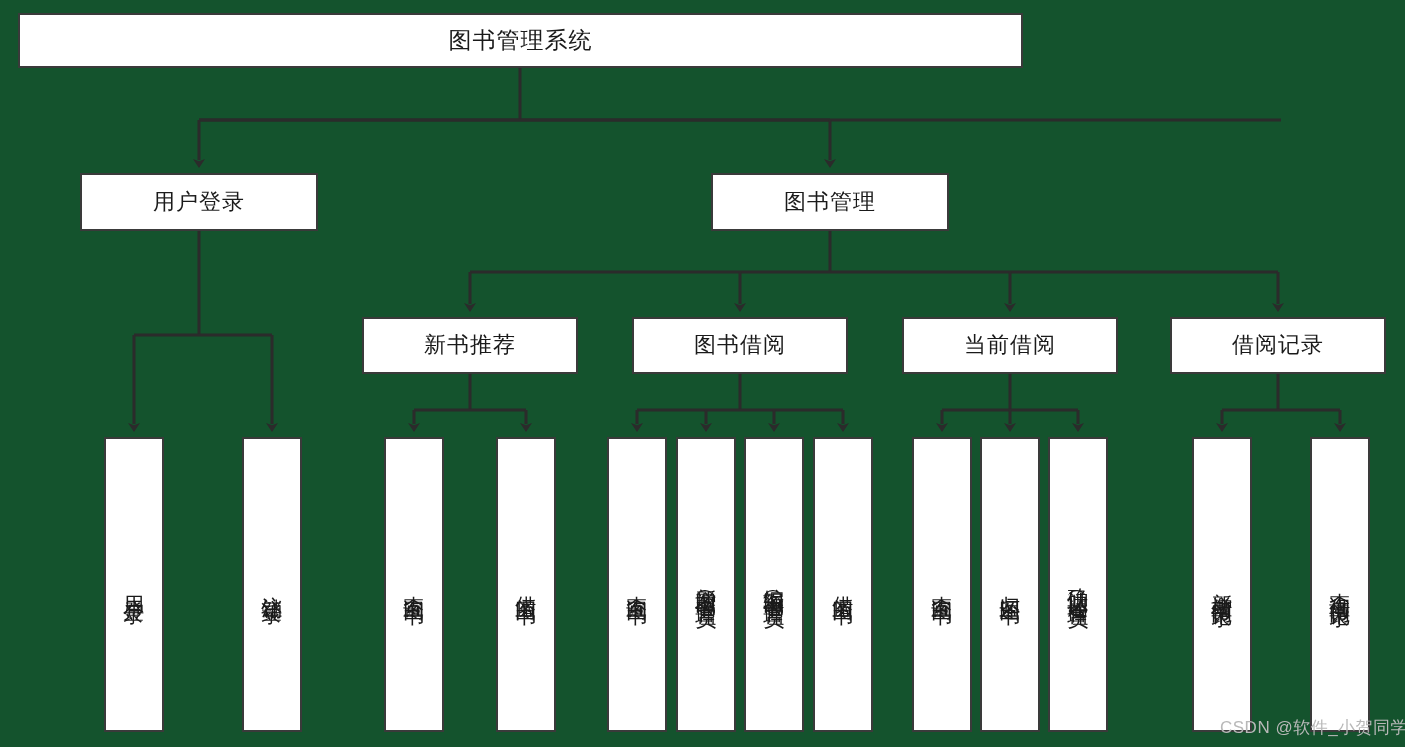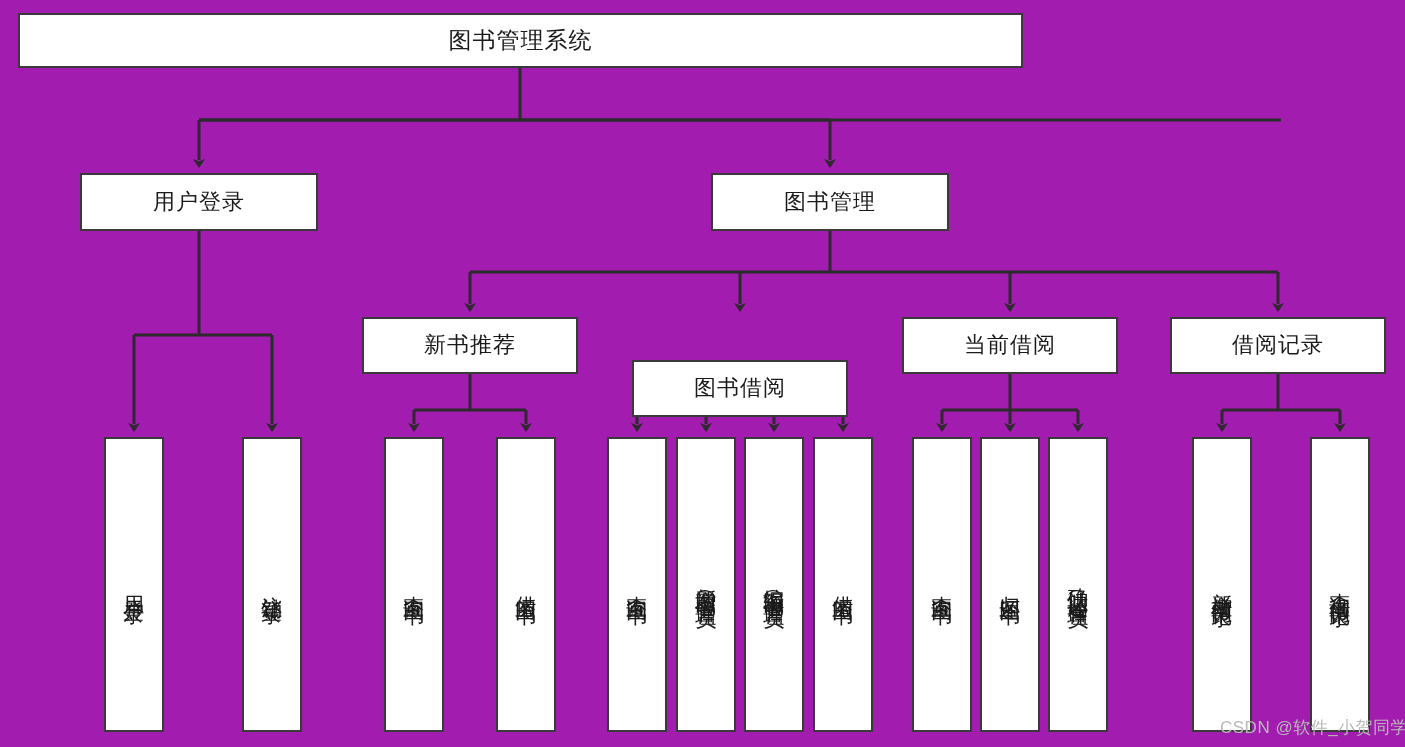--- a/index.html
+++ b/index.html
@@ -5,21 +5,21 @@
 <style>
   html,body{margin:0;padding:0;background:#ffffff;}
   body{
     font-family:"Liberation Sans","DejaVu Sans",sans-serif;
     color:#000000;
   }
   #canvas{
     position:relative;
     width:1405px;
     height:747px;
-    background:#a21caf;
+    background:#14532d;
     overflow:hidden;
   }
   svg.edges{
     position:absolute;
     left:0; top:0;
     width:1405px;
     height:747px;
     pointer-events:none;
   }
   .node{
@@ -147,21 +147,21 @@
   </div>
 
   <div class="node horiz" style="left:711px; top:173px; width:238px; height:58px;">
     <span>图书管理</span>
   </div>
 
   <div class="node horiz" style="left:362px; top:317px; width:216px; height:57px;">
     <span>新书推荐</span>
   </div>
 
-  <div class="node horiz" style="left:632px; top:317px; width:216px; height:57px;margin-top:43px;">
+  <div class="node horiz" style="left:632px; top:317px; width:216px; height:57px;">
     <span>图书借阅</span>
   </div>
 
   <div class="node horiz" style="left:902px; top:317px; width:216px; height:57px;">
     <span>当前借阅</span>
   </div>
 
   <div class="node horiz" style="left:1170px; top:317px; width:216px; height:57px;">
     <span>借阅记录</span>
   </div>

